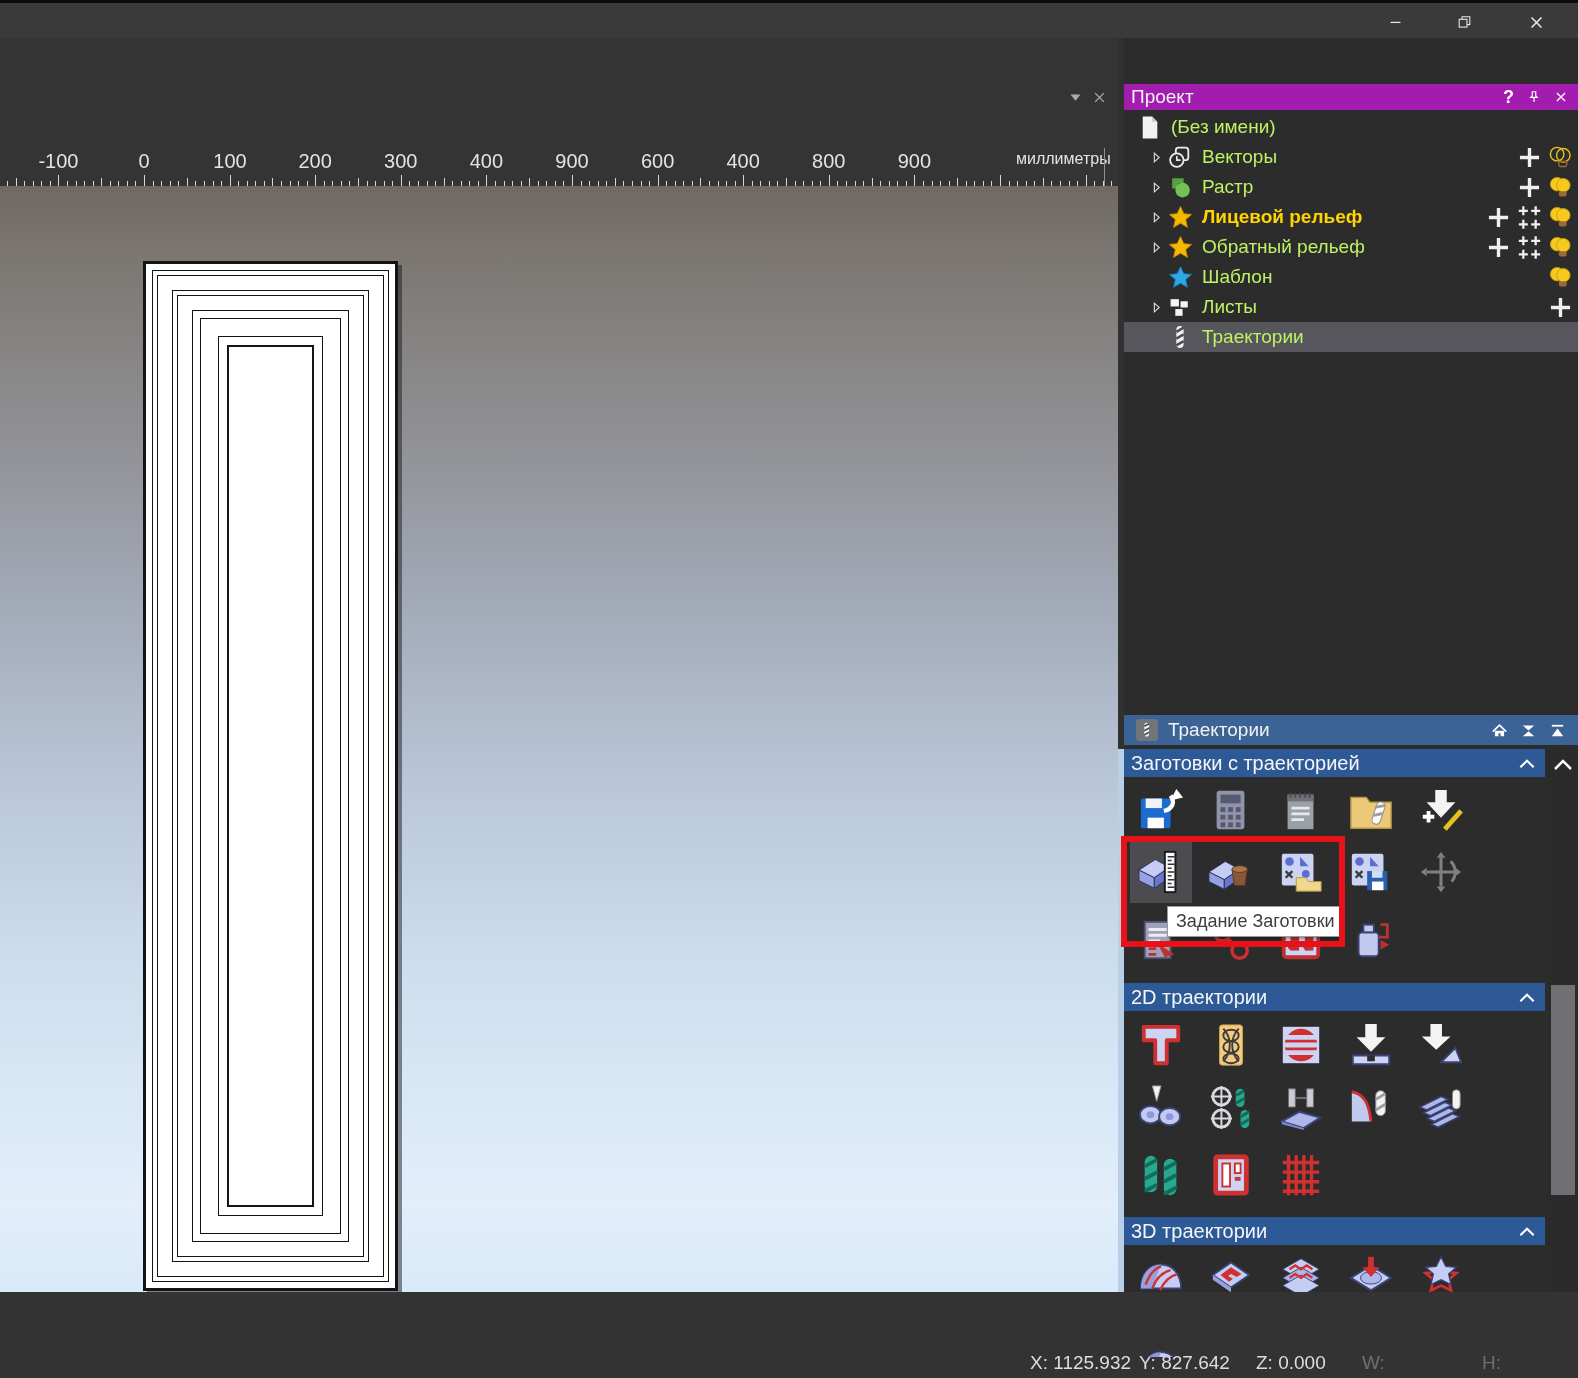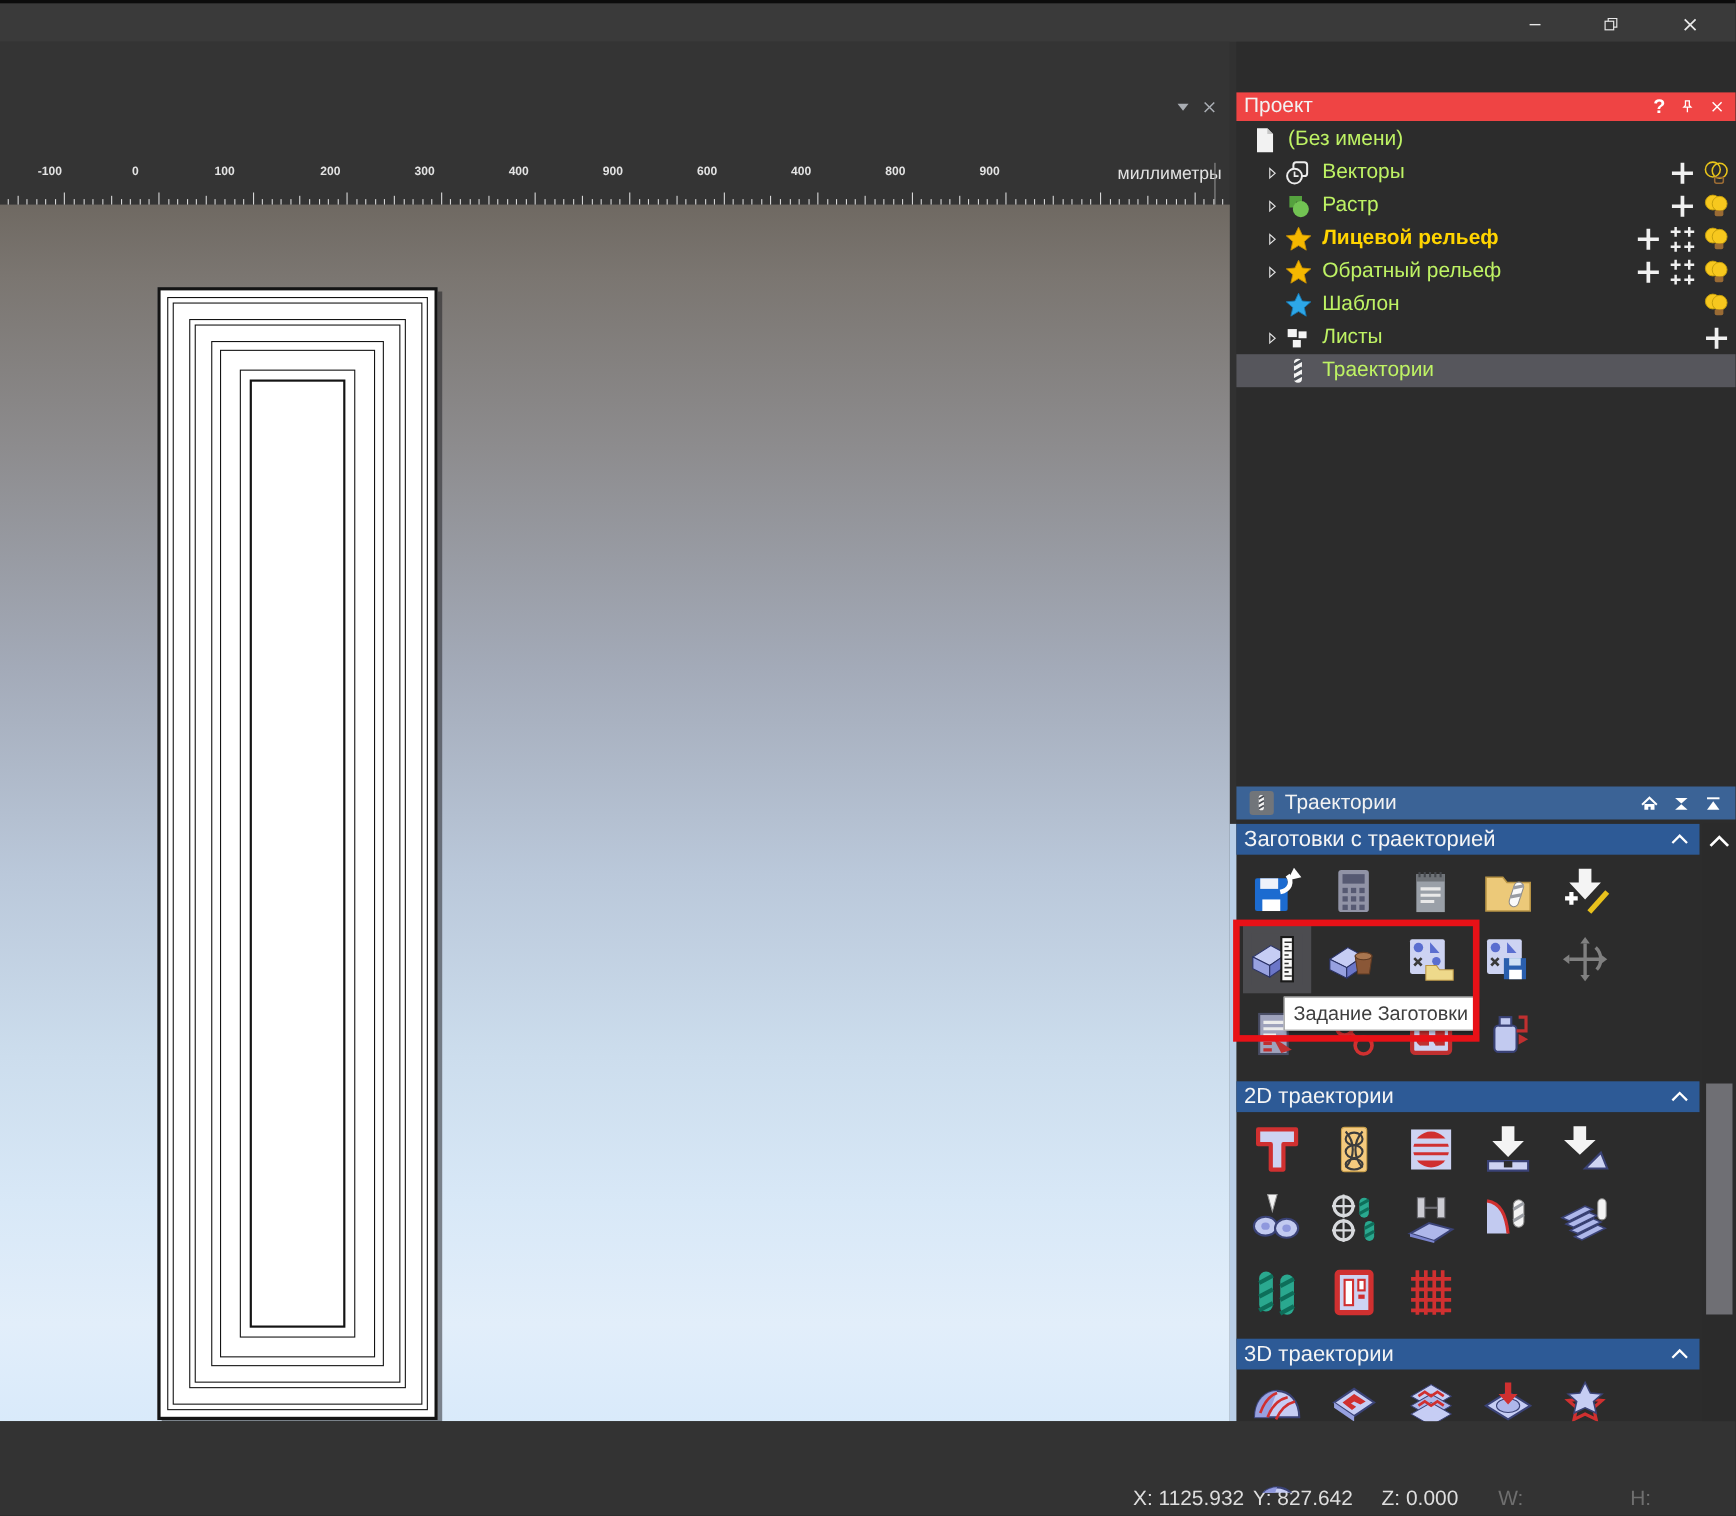--- a/index.html
+++ b/index.html
@@ -14,35 +14,35 @@
 
   
   #canvas{position:absolute;left:0;top:38px;width:1118px;height:1254px;background:#343434;}
   #canvas-view{position:absolute;left:0;top:148px;width:1118px;height:1106px;
      background:linear-gradient(180deg,#6f6962 0%,#7b7671 6%,#8d8c8e 20%,#a3aab8 38%,#bac8da 55%,#ccdded 70%,#d8e8f7 82%,#e2eefa 92%,#d9eafa 100%);}
   #float-ctrls{position:absolute;left:1068px;top:46px;width:50px;height:26px;display:flex;gap:9px;align-items:center;color:#a9adb3;}
   #float-ctrls svg{width:15px;height:15px;}
 
   
   #ruler{position:absolute;left:0;top:110px;width:1118px;height:38px;}
-  .ruler-label{position:absolute;top:2px;width:48px;margin-left:-24px;font-size:11px;color:#e3e3e3;font-weight:bold;}
+  .ruler-label{position:absolute;top:2px;width:48px;margin-left:-24px;text-align:center;font-size:20px;color:#e3e3e3;}
   .tick{position:absolute;width:1px;background:#d6d6d6;}
   #ruler-unit{position:absolute;top:2px;left:1016px;font-size:16px;color:#e3e3e3;}
   #ruler-caret{position:absolute;left:1104px;top:0px;width:1px;height:38px;background:#8f8f8f;}
 
   
   #door{position:absolute;box-shadow:4px 4px 0 rgba(25,25,30,0.5);}
   .door-rect{position:absolute;border-style:solid;border-color:#141414;}
 
   
   #right-bg{position:absolute;left:1124px;top:38px;width:454px;height:1254px;background:#2c2c2c;}
   #splitter{position:absolute;left:1118px;top:749px;width:6px;height:543px;background:#b9cfe8;}
 
   
-  #project-header{position:absolute;left:1124px;top:84px;width:454px;height:26px;background:#ef4444;color:#f2f2f2;font-size:19px;line-height:26px;padding-left:7px;}
+  #project-header{position:absolute;left:1124px;top:84px;width:454px;height:26px;background:#a21caf;color:#f2f2f2;font-size:19px;line-height:26px;padding-left:7px;}
   #project-header .hdr-icons{position:absolute;right:10px;top:0;height:26px;display:flex;gap:13px;align-items:center;color:#fff;}
   #project-header .hdr-icons svg{width:14px;height:14px;}
   #project-header .q{font-size:18px;font-weight:bold;color:#fff;}
   #project-tree{position:absolute;left:1124px;top:112px;width:454px;}
   .tree-row{position:relative;height:30px;display:flex;align-items:center;padding-left:26px;}
   .tree-row.root{padding-left:13px;}
   .tree-row.selected{background:#56565c;}
   .tree-exp{width:18px;height:18px;flex:0 0 18px;display:flex;align-items:center;}
   .tree-exp svg{width:13px;height:13px;}
   .tree-ic{width:25px;height:25px;flex:0 0 25px;margin-right:9px;}
@@ -576,21 +576,21 @@
         <div class="tick" style="left: 1051.4px; top: 33px; height: 5px;"></div>
         <div class="tick" style="left: 1059.9px; top: 33px; height: 5px;"></div>
         <div class="tick" style="left: 1068.5px; top: 33px; height: 5px;"></div>
         <div class="tick" style="left: 1077px; top: 33px; height: 5px;"></div>
         <div class="tick" style="left: 1085.6px; top: 27px; height: 11px;"></div>
         <div class="tick" style="left: 1094.2px; top: 33px; height: 5px;"></div>
         <div class="tick" style="left: 1102.7px; top: 33px; height: 5px;"></div>
         <div class="tick" style="left: 1111.3px; top: 33px; height: 5px;"></div>
         <span class="ruler-label" style="left: 58.4px;">-100</span>
         <span class="ruler-label" style="left: 144px;">0</span>
-        <span class="ruler-label" style="left: 219px;">100</span>
+        <span class="ruler-label" style="left: 230px;">100</span>
         <span class="ruler-label" style="left: 315.2px;">200</span>
         <span class="ruler-label" style="left: 400.8px;">300</span>
         <span class="ruler-label" style="left: 486.4px;">400</span>
         <span class="ruler-label" style="left: 572px;">900</span>
         <span class="ruler-label" style="left: 657.6px;">600</span>
         <span class="ruler-label" style="left: 743.2px;">400</span>
         <span class="ruler-label" style="left: 828.8px;">800</span>
         <span class="ruler-label" style="left: 914.4px;">900</span>
       </div>
     <div id="float-ctrls">

